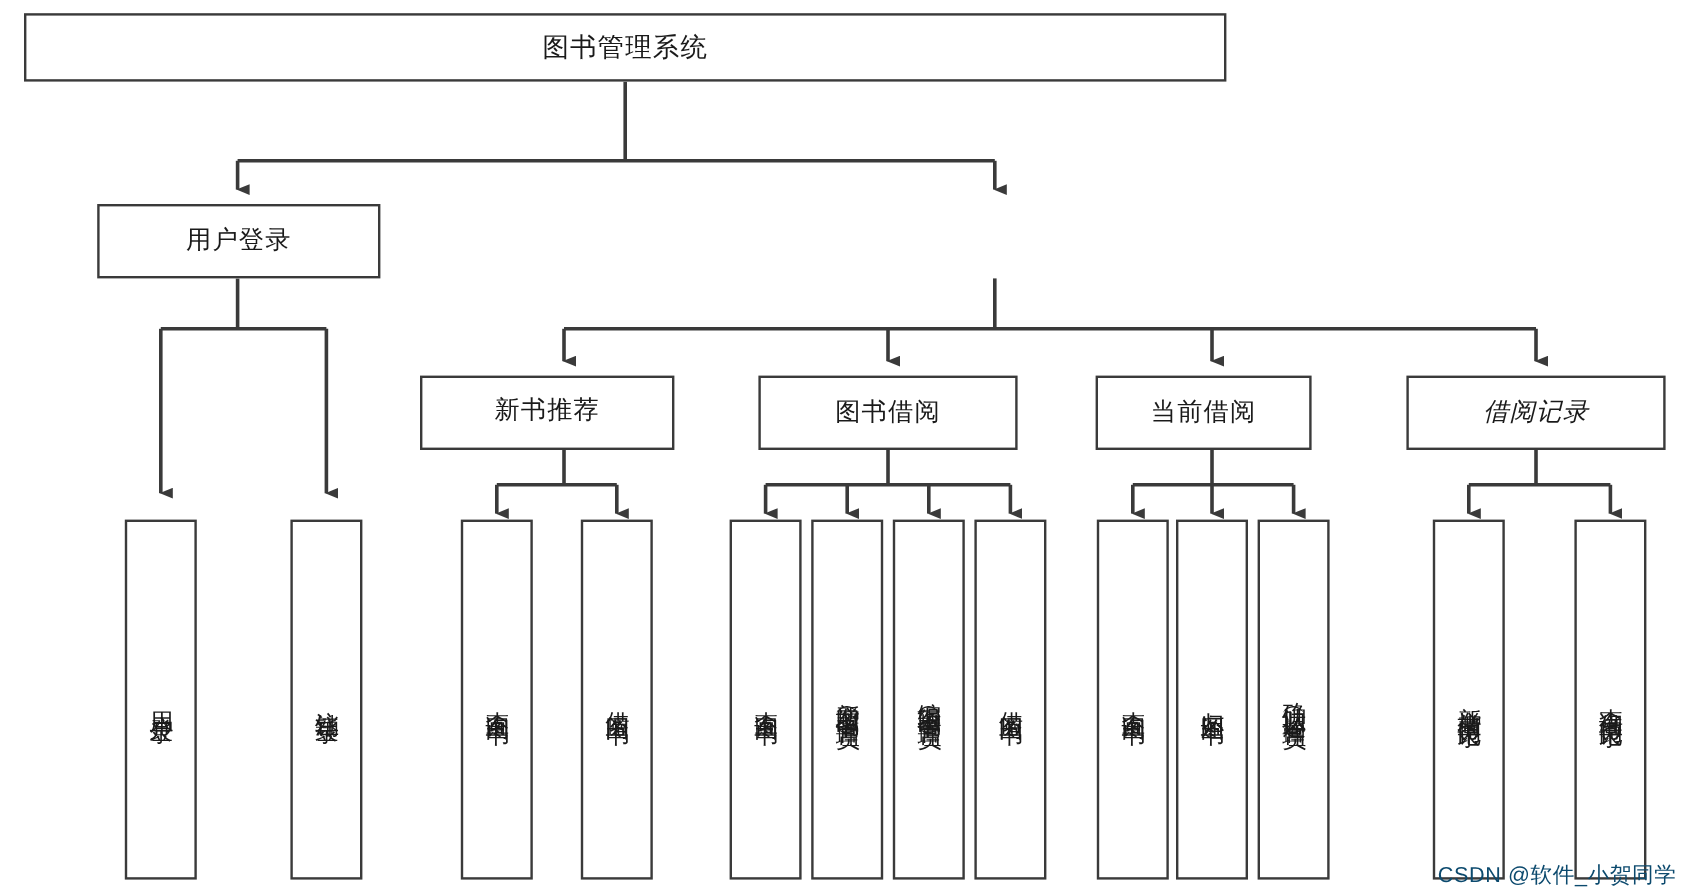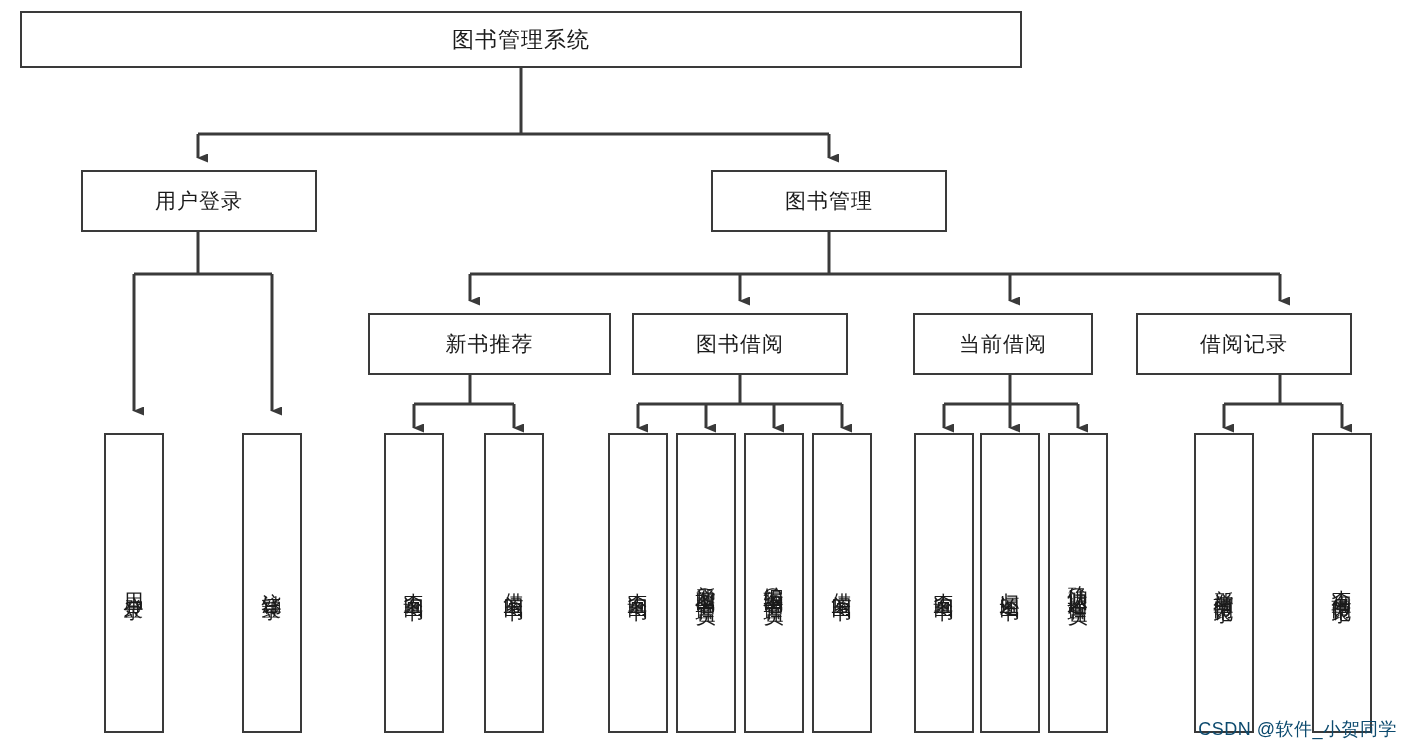--- a/index.html
+++ b/index.html
@@ -131,37 +131,34 @@
   </svg>
 
   <div class="node root horizontal" style="left:20px; top:11px; width:1002px; height:57px;">
     <span class="node-label">图书管理系统</span>
   </div>
 
   <div class="node horizontal" style="left:81px; top:170px; width:236px; height:62px;">
     <span class="node-label">用户登录</span>
   </div>
 
-  <div class="node horizontal" style="left:711px; top:170px; width:236px; height:62px;">
-    <span class="node-label">图书管理</span>
-  </div>
-
-  <div class="node horizontal" style="left:368px; top:313px; width:243px; height:62px;">
+
+  <div class="node horizontal" style="left:350px; top:313px; width:212px; height:62px;font-family:Liberation Mono, monospace;">
     <span class="node-label">新书推荐</span>
   </div>
 
   <div class="node horizontal" style="left:632px; top:313px; width:216px; height:62px;">
     <span class="node-label">图书借阅</span>
   </div>
 
   <div class="node horizontal" style="left:913px; top:313px; width:180px; height:62px;">
     <span class="node-label">当前借阅</span>
   </div>
 
-  <div class="node horizontal" style="left:1136px; top:313px; width:216px; height:62px;">
+  <div class="node horizontal" style="left:1172px; top:313px; width:216px; height:62px;font-style:italic;">
     <span class="node-label">借阅记录</span>
   </div>
 
   <div class="node vertical" style="left:104px; top:433px; width:60px; height:300px;">
     <span class="node-label">用户登录</span>
   </div>
 
   <div class="node vertical" style="left:242px; top:433px; width:60px; height:300px;">
     <span class="node-label">注销登录</span>
   </div>

